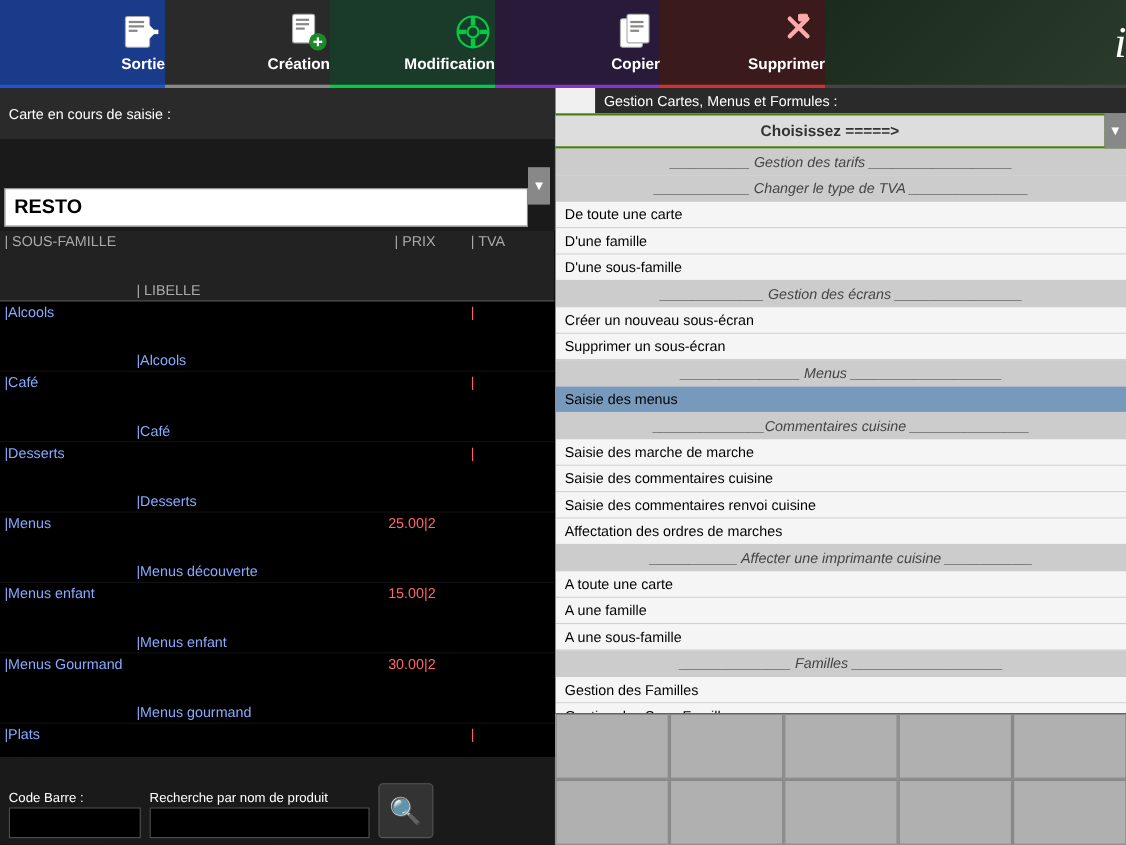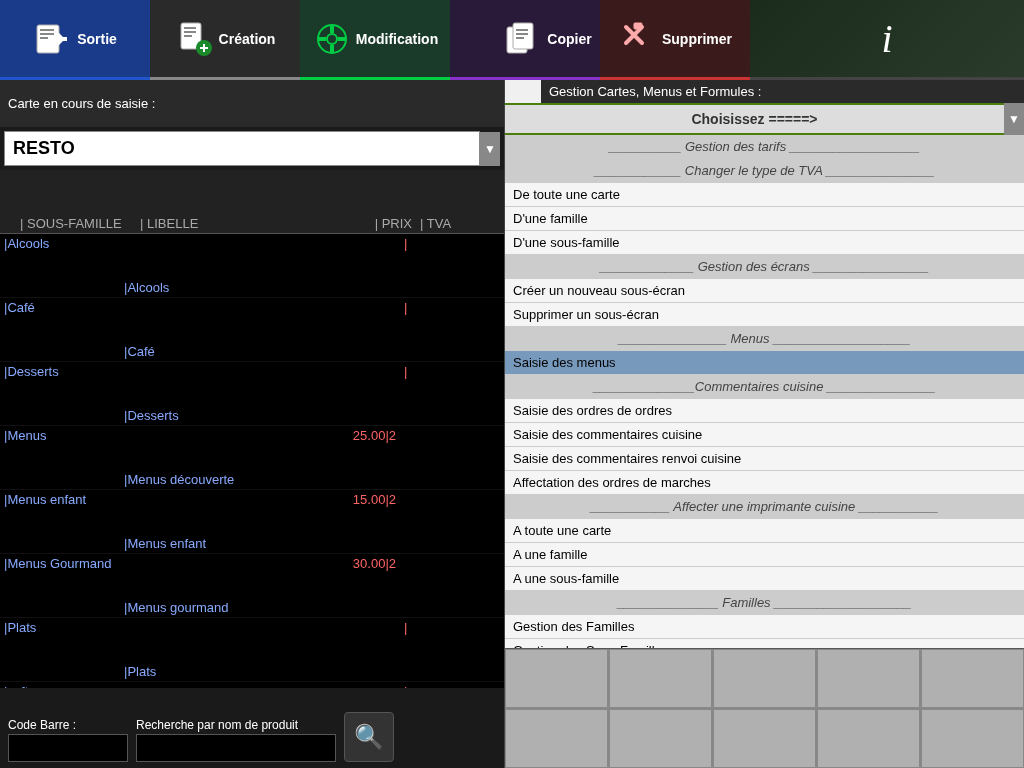--- a/index.html
+++ b/index.html
@@ -33,22 +33,22 @@
 
     
     .toolbar {
       display: flex;
       height: 80px;
       background: transparent;
     }
 
     .toolbar-btn {
       display: flex;
-      flex-direction: row;
-      align-items: center;
+      flex-direction: column;
+      align-items: flex-end;
       justify-content: center;
       cursor: pointer;
       border: none;
       outline: none;
       gap: 4px;
     }
 
     .btn-sortie {
       width: 150px;
       background: #1a3a8a;
@@ -141,20 +141,21 @@
 
     .card-select {
       flex: 1;
       background: white;
       border: 1px solid #888;
       padding: 6px 8px;
       font-size: 18px;
       font-weight: bold;
       color: black;
       cursor: pointer;
+      margin-top: 40px;
     }
 
     .card-dropdown-btn {
       width: 20px;
       background: #888;
       border: none;
       color: white;
       cursor: pointer;
       font-size: 12px;
       height: 34px;
@@ -165,28 +166,27 @@
       flex: 1;
       overflow-y: auto;
       background: #000;
     }
 
     .table-header {
       display: flex;
       background: #222;
       color: white;
       border-bottom: 1px solid #555;
-      padding: 2px 16px;
-      align-items: flex-end;
+      padding: 2px 0;
     }
 
     .col-sous-famille { width: 120px; padding-left: 4px; color: #aaa; }
     .col-libelle { width: 200px; padding-left: 4px; color: #aaa; margin-top: 44px; }
     .col-prix { width: 80px; text-align: right; padding-right: 4px; color: #aaa; }
-    .col-tva { width: 60px; padding-left: 4px; color: #aaa; }
+    .col-tva { width: 60px; padding-left: 4px; color: #aaa; margin-left: 24px; }
 
     .table-row {
       display: flex;
       color: white;
       border-bottom: 1px solid #111;
       padding: 2px 0;
       cursor: pointer;
     }
 
     .table-row .col-sous-famille,
@@ -524,21 +524,21 @@
           <div class="menu-item separator">____________ Changer le type de TVA _______________</div>
           <div class="menu-item">De toute une carte</div>
           <div class="menu-item">D'une famille</div>
           <div class="menu-item">D'une sous-famille</div>
           <div class="menu-item separator">_____________ Gestion des écrans ________________</div>
           <div class="menu-item">Créer un nouveau sous-écran</div>
           <div class="menu-item">Supprimer un sous-écran</div>
           <div class="menu-item separator">_______________ Menus ___________________</div>
           <div class="menu-item highlighted">Saisie des menus</div>
           <div class="menu-item separator">______________Commentaires cuisine _______________</div>
-          <div class="menu-item">Saisie des ordres de ordres</div>
+          <div class="menu-item">Saisie des marche de marche</div>
           <div class="menu-item">Saisie des commentaires cuisine</div>
           <div class="menu-item">Saisie des commentaires renvoi cuisine</div>
           <div class="menu-item">Affectation des ordres de marches</div>
           <div class="menu-item separator">___________ Affecter une imprimante cuisine ___________</div>
           <div class="menu-item">A toute une carte</div>
           <div class="menu-item">A une famille</div>
           <div class="menu-item">A une sous-famille</div>
           <div class="menu-item separator">______________ Familles ___________________</div>
           <div class="menu-item">Gestion des Familles</div>
           <div class="menu-item">Gestion des Sous-Familles</div>

